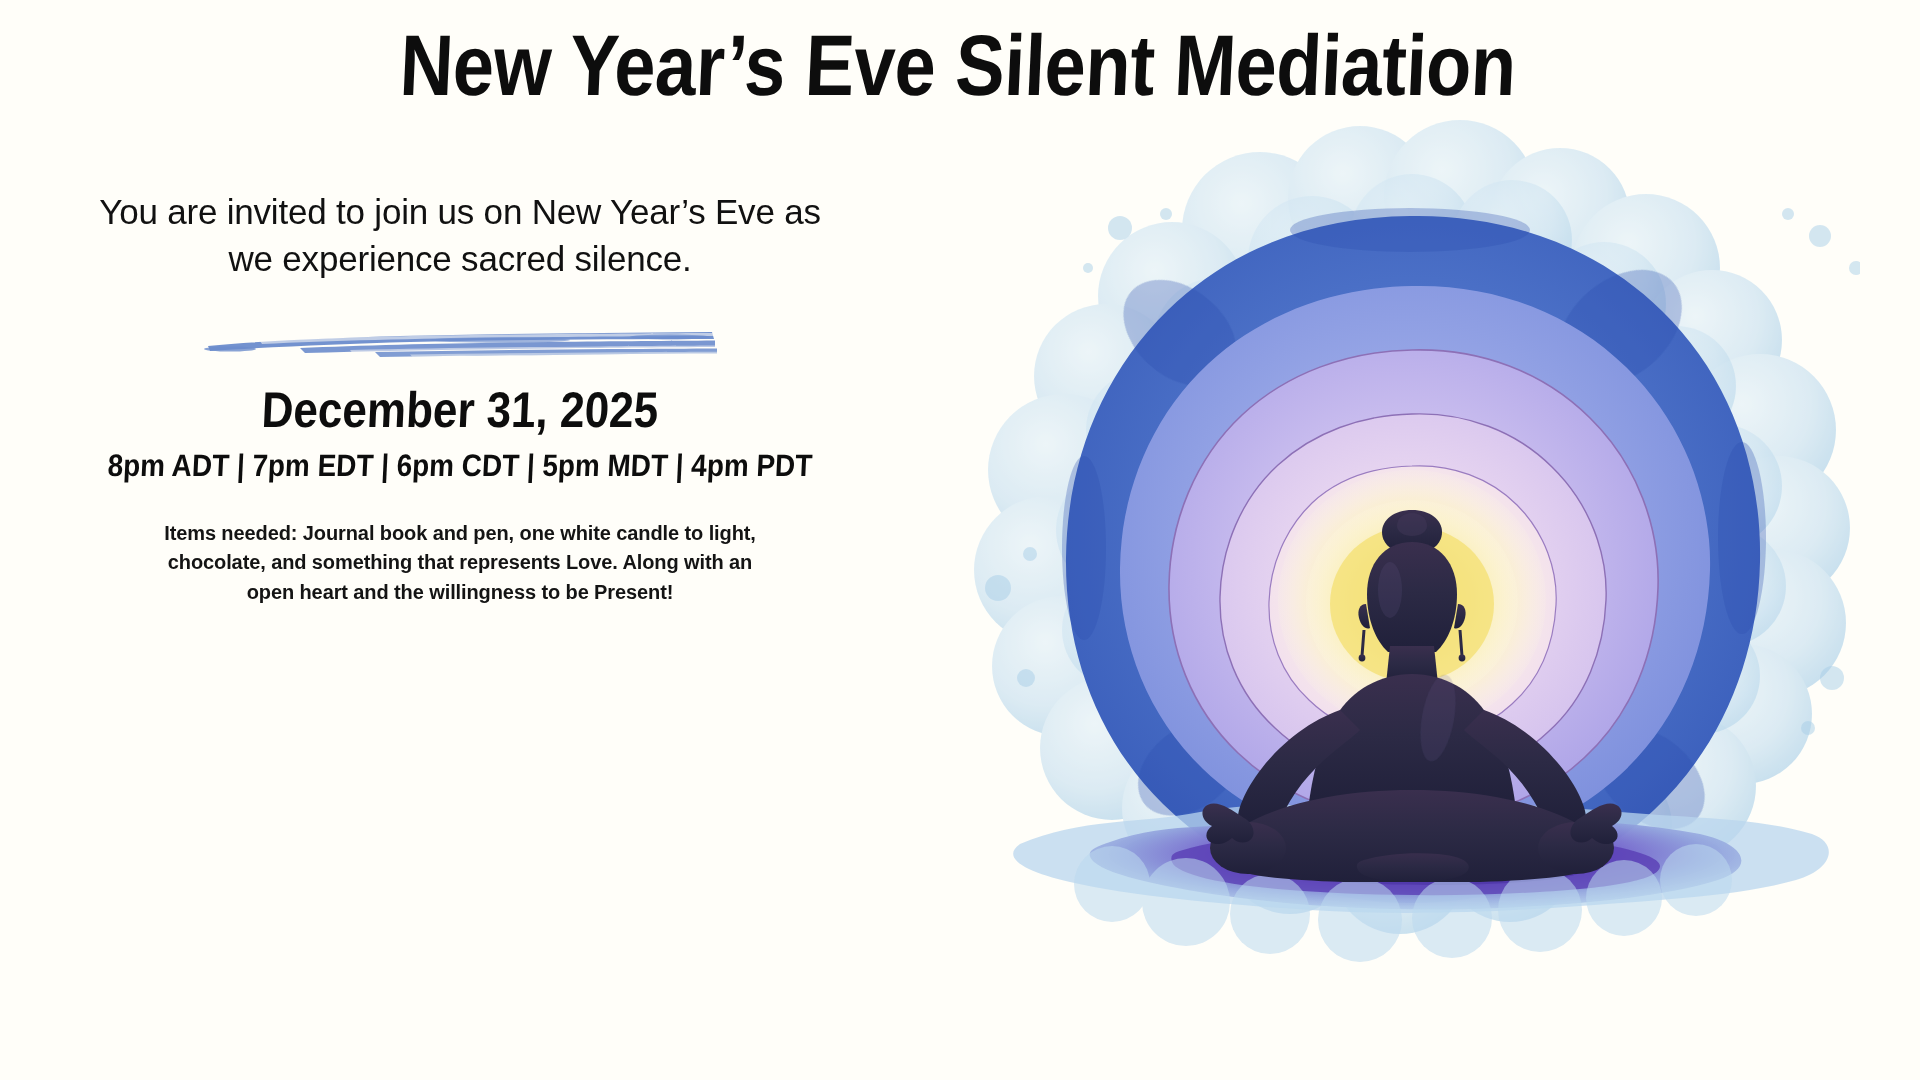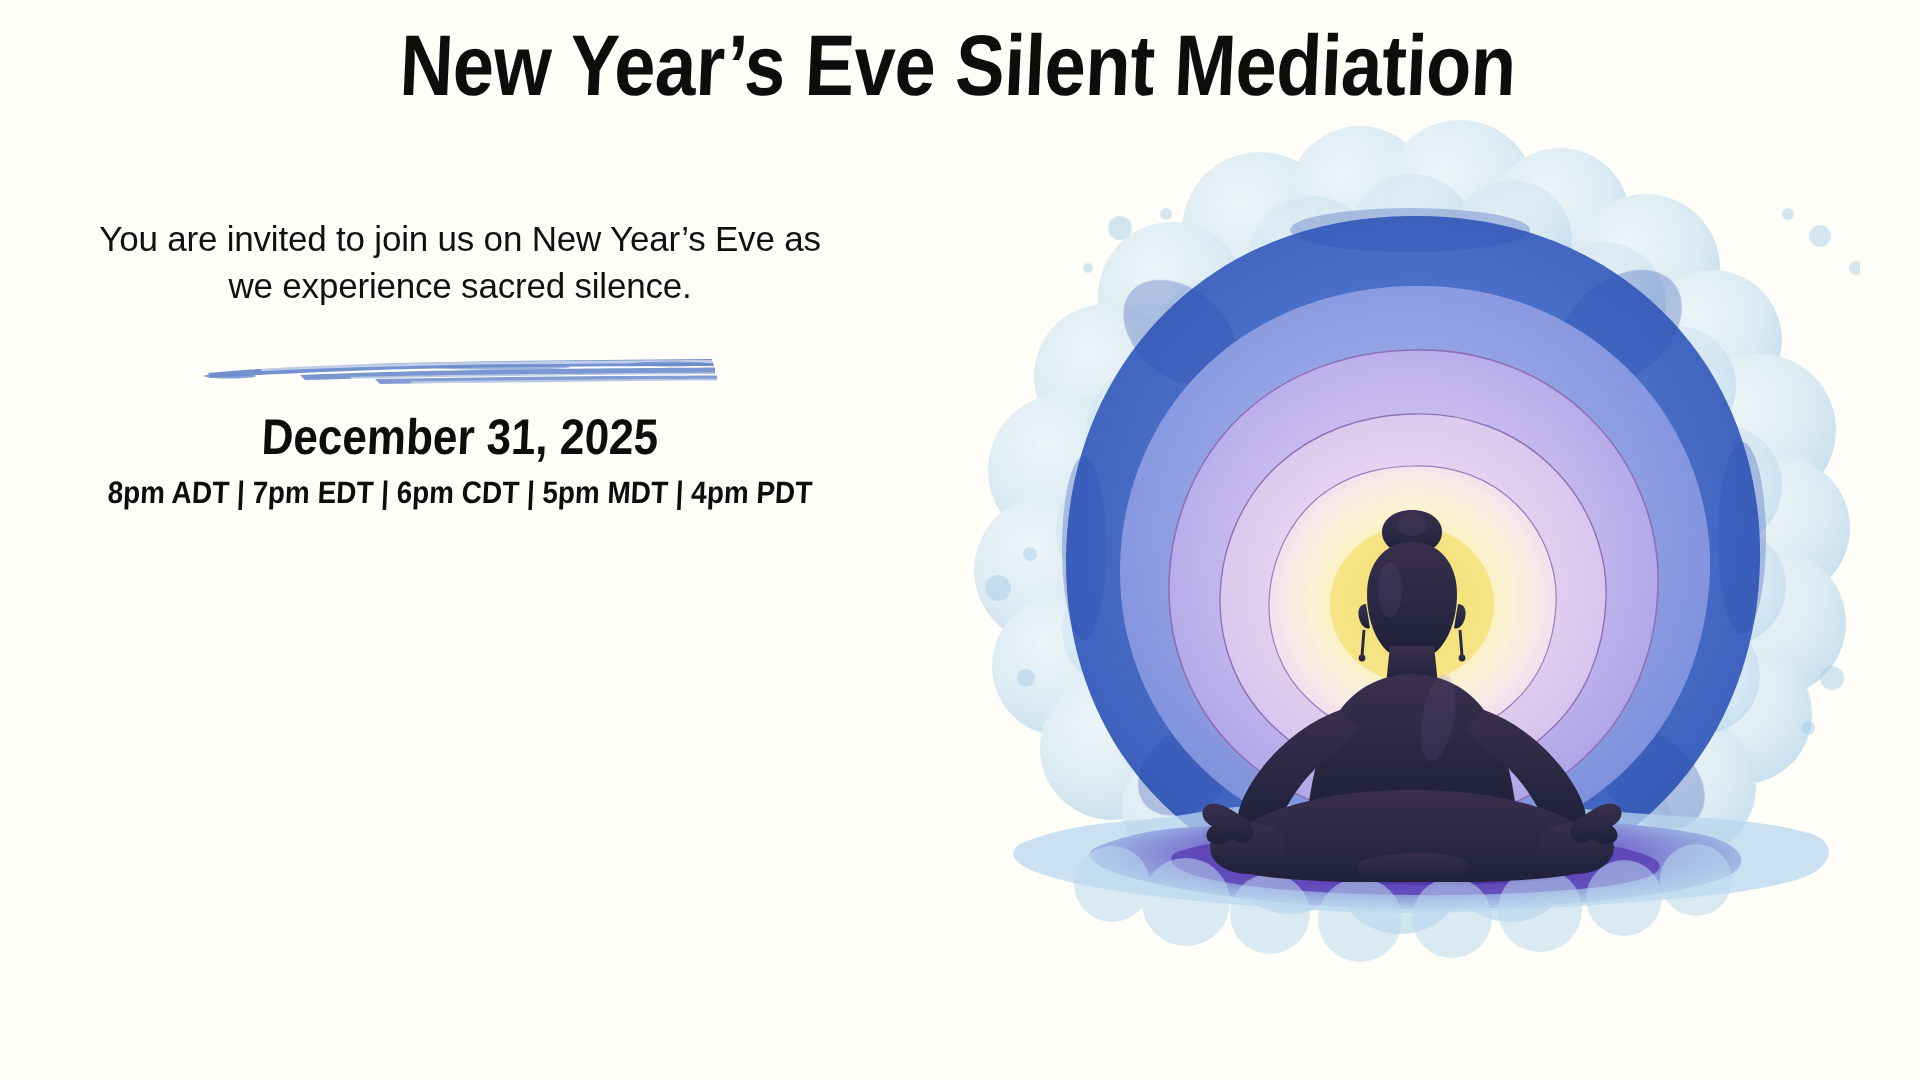--- a/index.html
+++ b/index.html
@@ -30,21 +30,21 @@
     color:#0d0d0d;
     letter-spacing:-0.5px;
     transform:scaleX(0.86) skewX(-3deg);
     transform-origin:center top;
     white-space:nowrap;
   }
 
   
   .left-col {
     position:absolute;
-    left:45px; top:216px;
+    left:45px; top:189px;
     width:830px;
     text-align:center;
   }
 
   .invite-text {
     font-family:"Liberation Sans", sans-serif;
     font-weight:400;
     font-size:35px;
     line-height:1.33;
     color:#111111;
@@ -141,20 +141,21 @@
           <ellipse cx="470" cy="9" rx="40" ry="2.4" opacity="0.7"></ellipse>
           <ellipse cx="300" cy="12" rx="70" ry="2.8" opacity="0.65"></ellipse>
         </g>
       </svg>
     </div>
 
     <div class="date-line">December 31, 2025</div>
 
     <div class="times-line">8pm ADT | 7pm EDT | 6pm CDT | 5pm MDT | 4pm PDT</div>
 
+    <p class="items-note">Items needed: Journal book and pen, one white candle to light, chocolate, and something that represents Love. Along with an open heart and the willingness to be Present!</p>
   </div>
 
   <div class="illustration">
     <svg viewBox="0 0 900 880" aria-hidden="true">
       <defs>
         <radialGradient id="gGlow" cx="50%" cy="50%" r="50%">
           <stop offset="0%" stop-color="#f3dd62"></stop>
           <stop offset="45%" stop-color="#f7e78f"></stop>
           <stop offset="78%" stop-color="#fbf2c8"></stop>
           <stop offset="100%" stop-color="#fdf8e4" stop-opacity="0.25"></stop>

